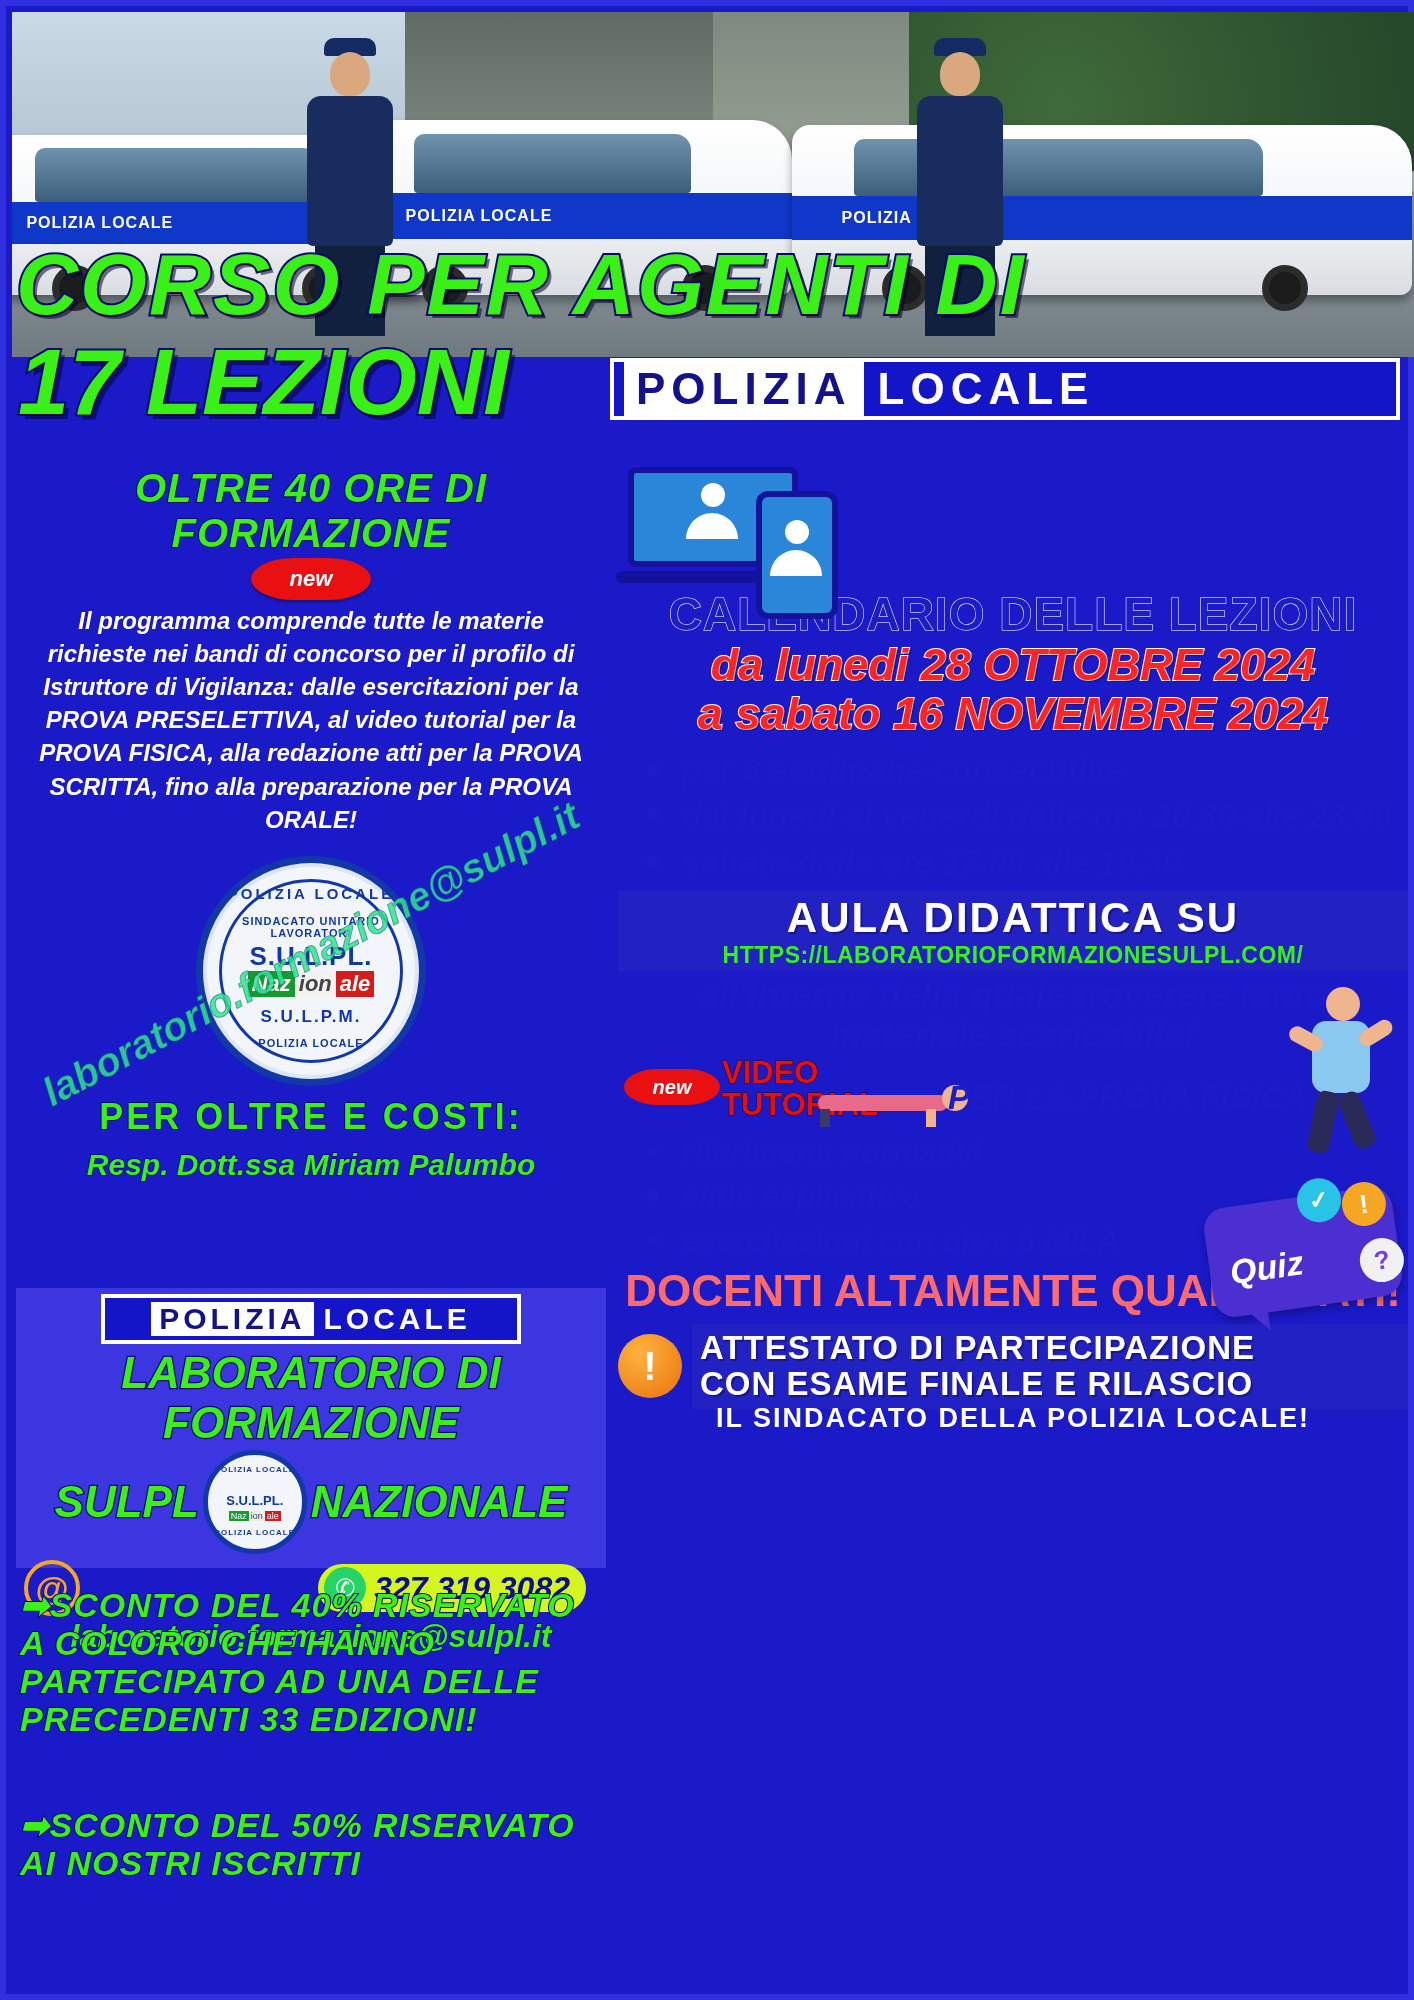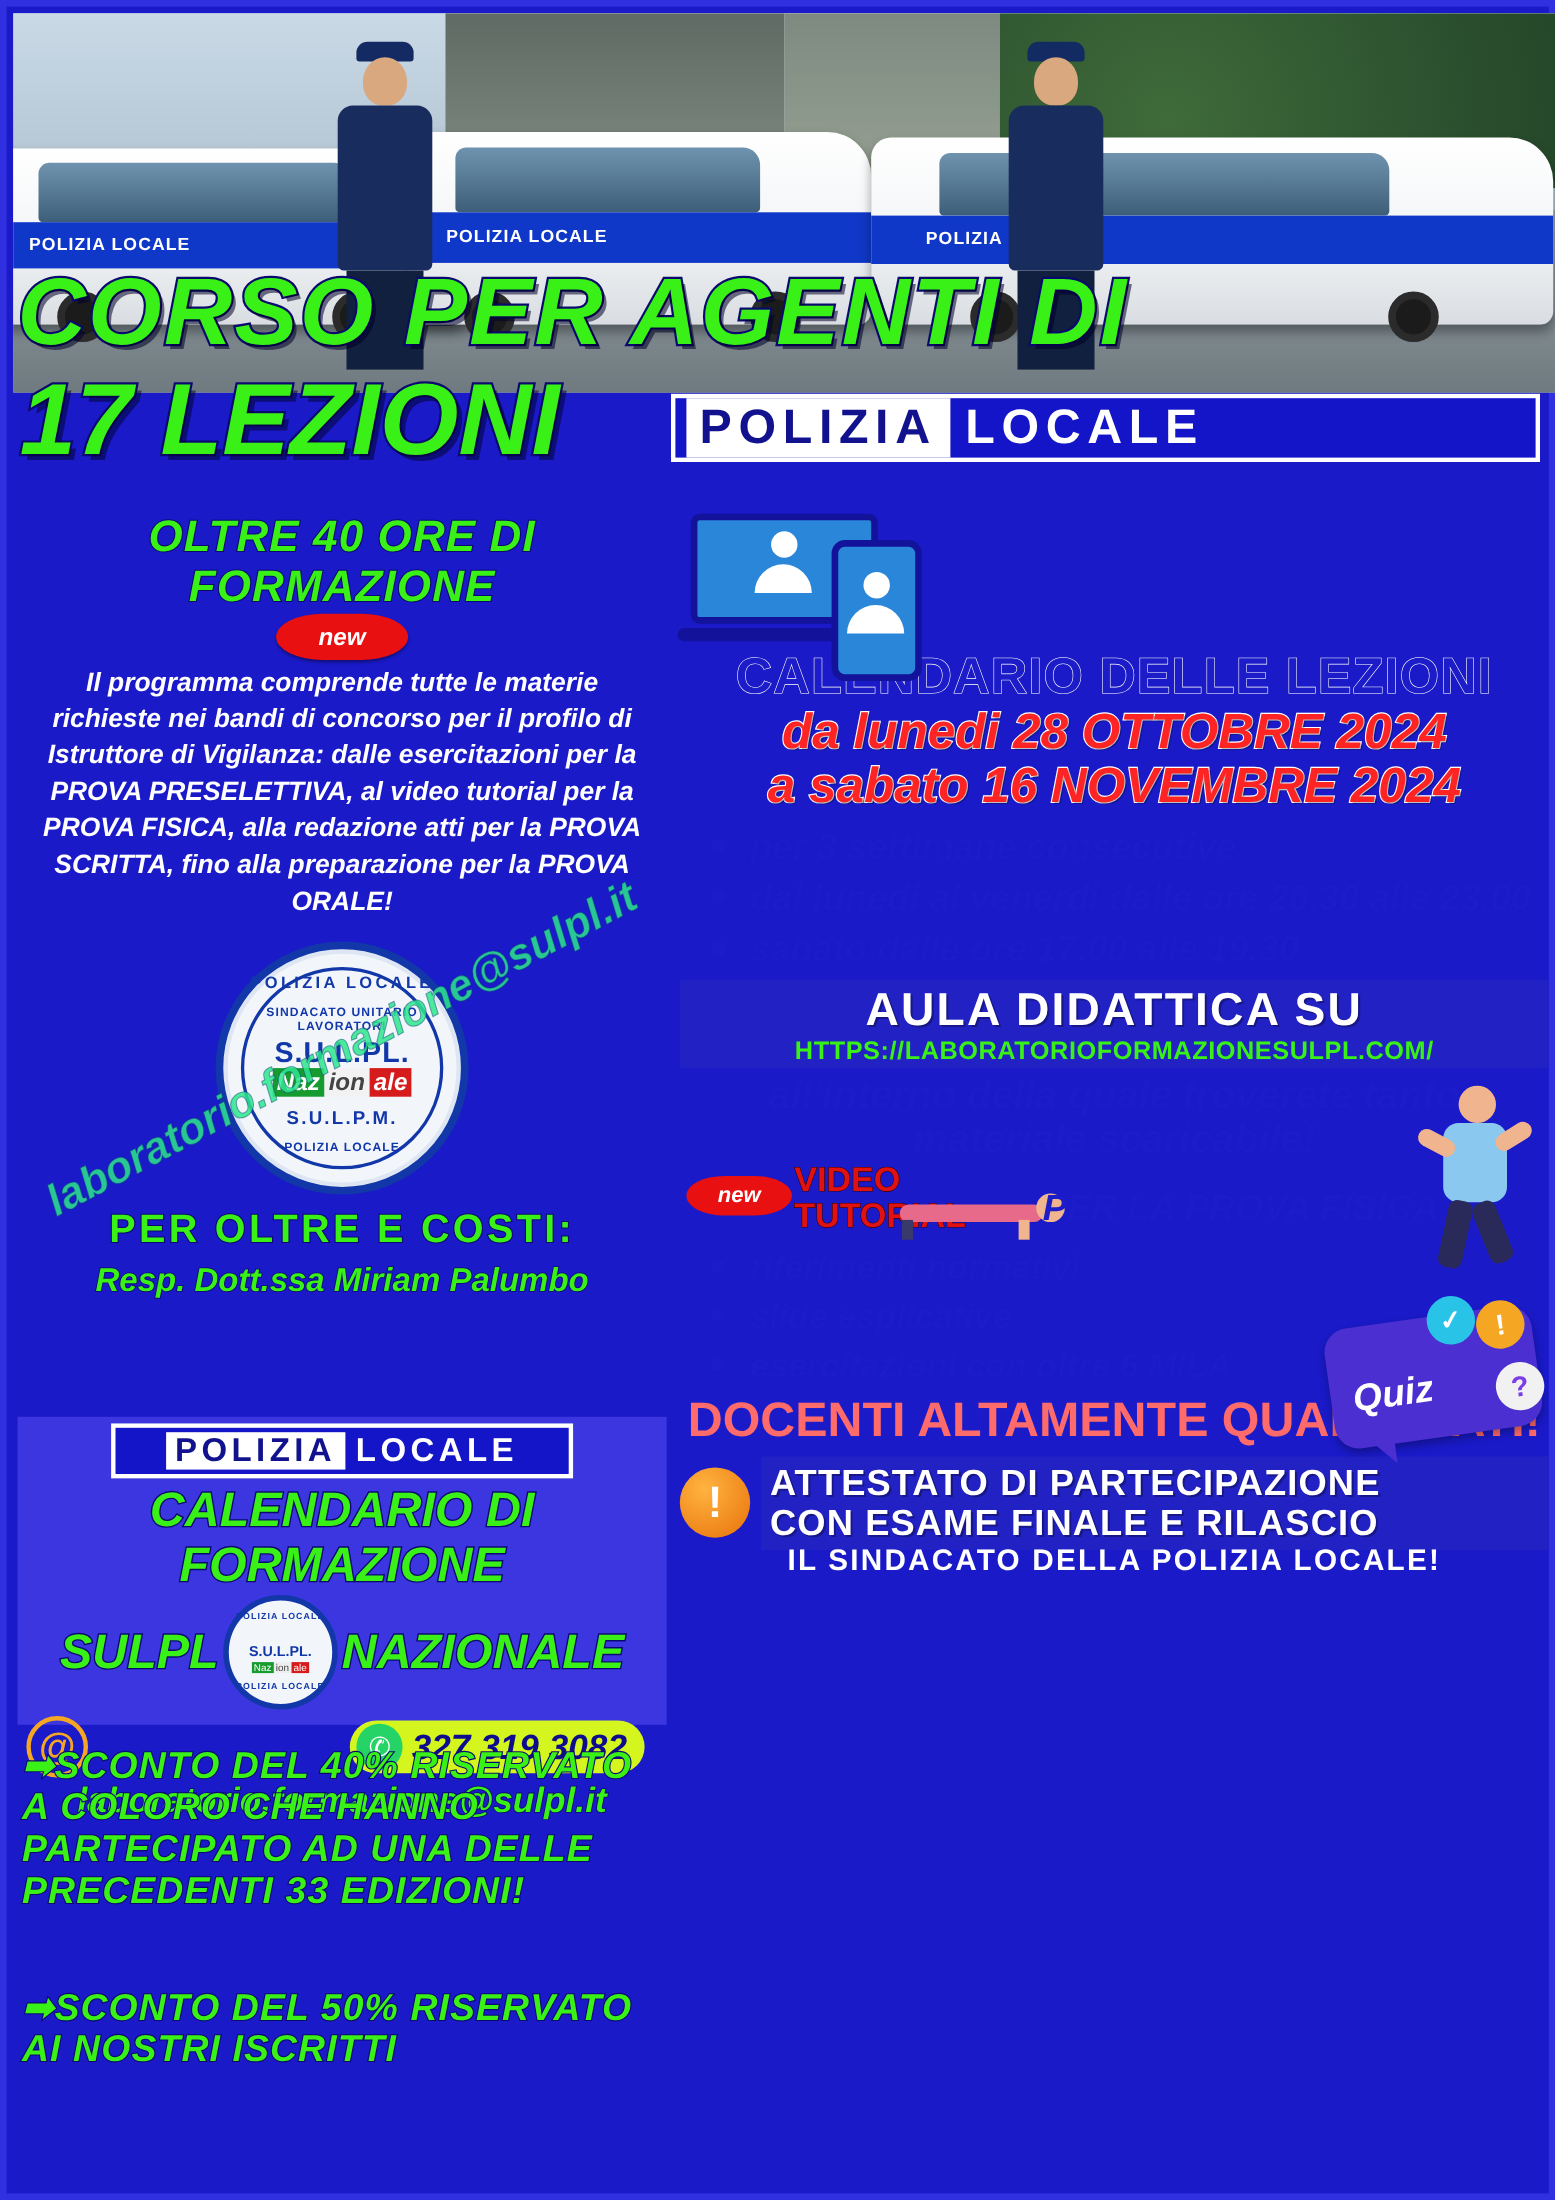--- a/index.html
+++ b/index.html
@@ -436,21 +436,21 @@
 
     <div class="info-title">PER OLTRE E COSTI:</div>
     <div class="info-name">Resp. Dott.ssa Miriam Palumbo</div>
   </div>
 
   <div class="contact">
     <div class="c-pl">
       <span class="w">POLIZIA</span>
       <span class="b">LOCALE</span>
     </div>
-    <div class="c-lab">CALENDARIO DI FORMAZIONE</div>
+    <div class="c-lab">LABORATORIO DI FORMAZIONE</div>
     <div class="c-row2">
       <span class="c-sulpl">SULPL</span>
       <div class="mini-logo">
         <div class="mt">POLIZIA LOCALE</div>
         <div class="mm">S.U.L.PL.</div>
         <div class="mn">
           <span style="background:#169b2e;color:#fff;padding:0 2px">Naz</span><span style="background:#eee;color:#444;padding:0 2px">ion</span><span style="background:#d51b1b;color:#fff;padding:0 2px">ale</span>
         </div>
         <div class="mb">POLIZIA LOCALE</div>
       </div>

